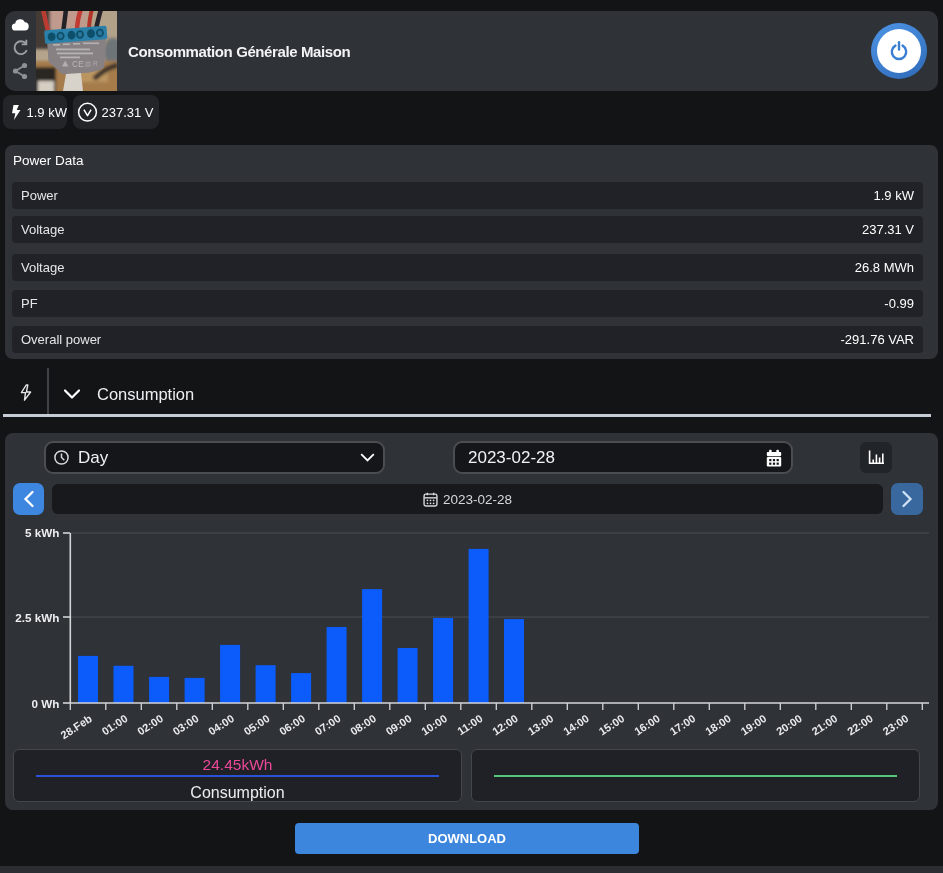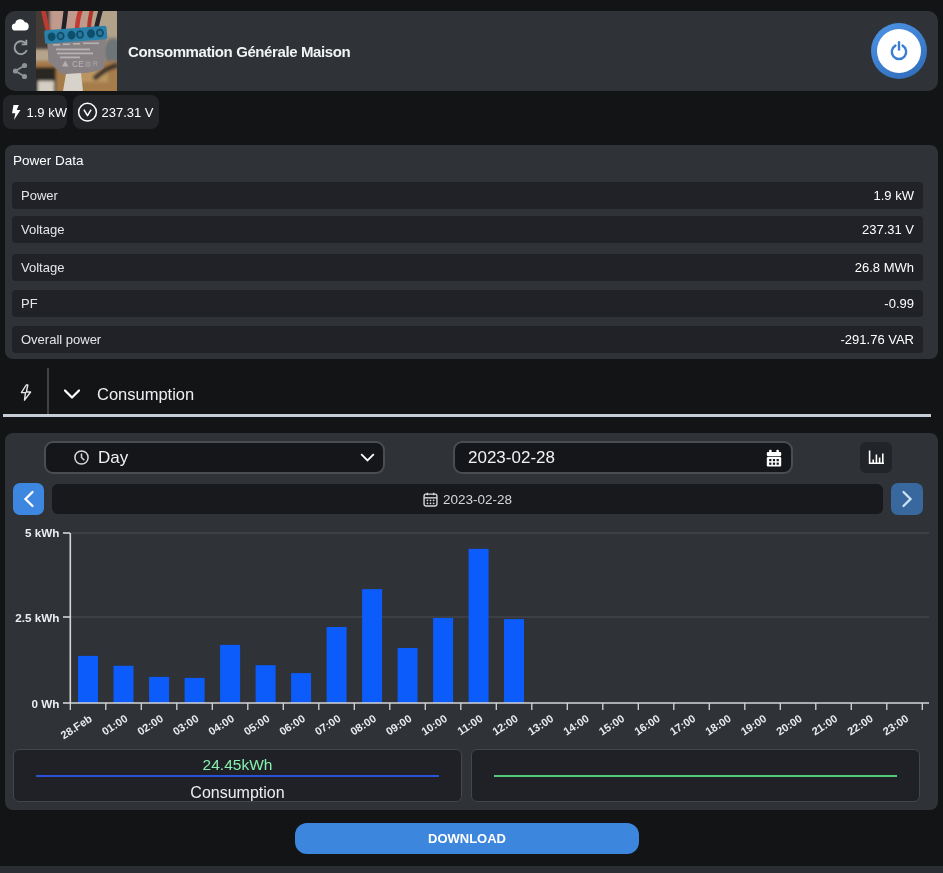--- a/index.html
+++ b/index.html
@@ -34,41 +34,41 @@
 #secline { left:47px; top:368px; width:1.5px; height:45.5px; background:#3e4146; }
 #secchev { left:63px; top:388px; }
 #sectext { left:97px; top:384.5px; font-size:16.5px; color:#eceef0; }
 #hrline { left:3px; top:414px; width:928px; height:3px; background:#c6cdd4; }
 
 
 #panel { left:5px; top:433px; width:933px; height:377px; background:#2f3237; border-radius:8px; }
 
 .inputbox { top:441px; height:33px; background:#151619; border:2px solid #4a4d52; border-radius:9px;
   color:#f0f1f2; font-size:17px; display:flex; align-items:center; }
-#daysel { left:44px; width:341px;padding-left:20px; }
+#daysel { left:44px; width:341px; }
 #dateinp { left:453px; width:340px; }
 #minibtn { left:860px; top:442px; width:32px; height:31px; background:#212428; border-radius:6px;
   display:flex; align-items:center; justify-content:center; }
 
 #navl { left:13px; top:483px; width:31px; height:32px; background:#3d87e0; border-radius:7px;
   display:flex; align-items:center; justify-content:center; }
 #navbar { left:52px; top:484px; width:831px; height:30px; background:#17191c; border-radius:6px;
   display:flex; align-items:center; justify-content:center; color:#d5d7d9; font-size:13.5px; }
 #navr { left:891px; top:483px; width:32px; height:32px; background:#38689e; border-radius:7px;
   display:flex; align-items:center; justify-content:center; }
 
 
 .sbox { top:749px; width:449px; height:53px; background:#1f2126; border:1px solid #43464a; border-radius:6px; }
 #sbox1 { left:13px; }
 #sbox2 { left:471px; }
-.sval { position:absolute; left:0; right:0; top:6px; text-align:center; color:#86efac; font-size:15.5px; }
+.sval { position:absolute; left:0; right:0; top:6px; text-align:center; color:#ec4899; font-size:15.5px; }
 .sline { position:absolute; top:24.5px; height:2.5px; }
 .slab { position:absolute; left:0; right:0; top:34px; text-align:center; color:#ecedee; font-size:16px; }
 
-#dlbtn { left:295px; top:823px; width:344px; height:31px; background:#3c86dd; border-radius:12px;
+#dlbtn { left:295px; top:823px; width:344px; height:31px; background:#3c86dd; border-radius:4px;
   color:#fff; font-size:13px; font-weight:bold; letter-spacing:0px;
   display:flex; align-items:center; justify-content:center; }
 #footstrip { left:0; top:866px; width:943px; height:7px; background:#2a2d31; }
 </style>
 </head>
 <body>
 
 <div class="abs" id="header"></div>
 
 <svg class="abs" style="left:11px;top:18px" width="18" height="64" viewBox="0 0 18 64">

